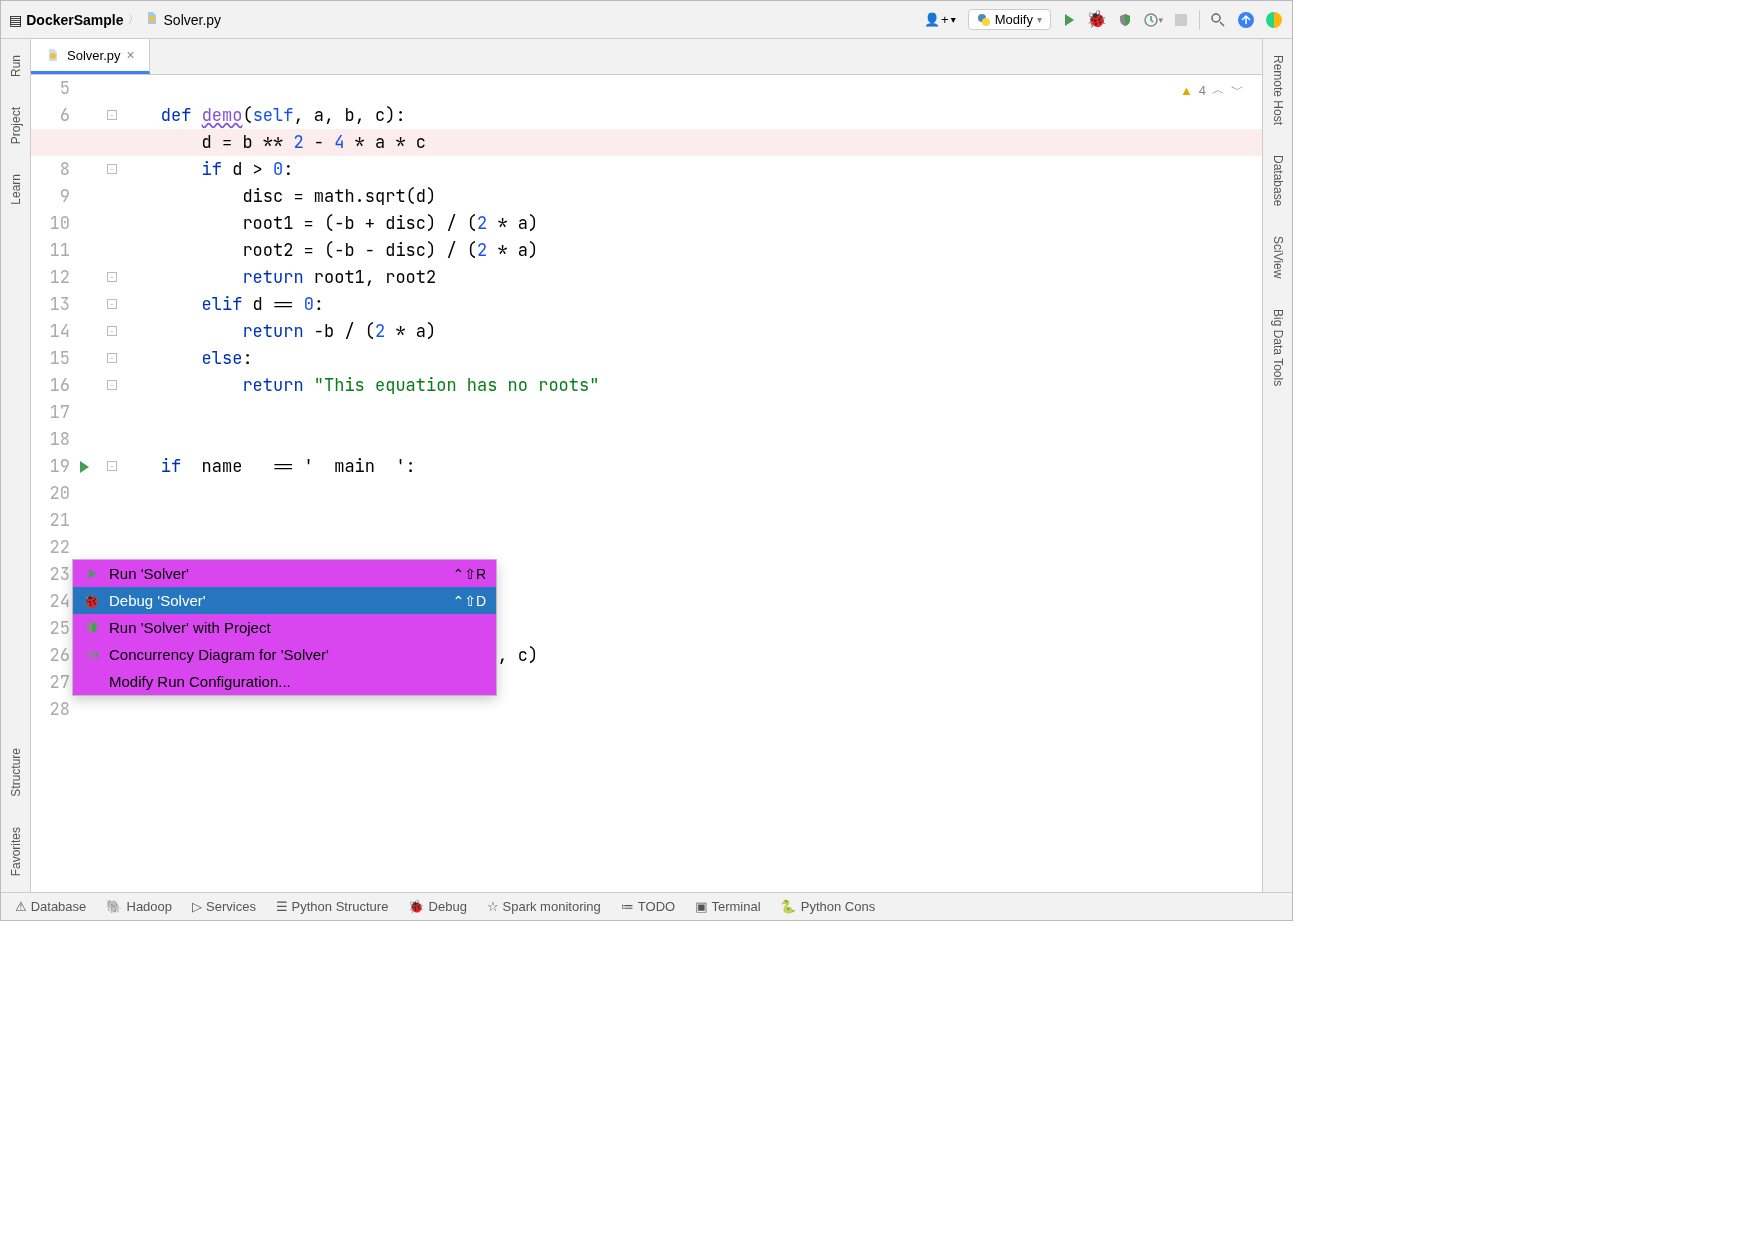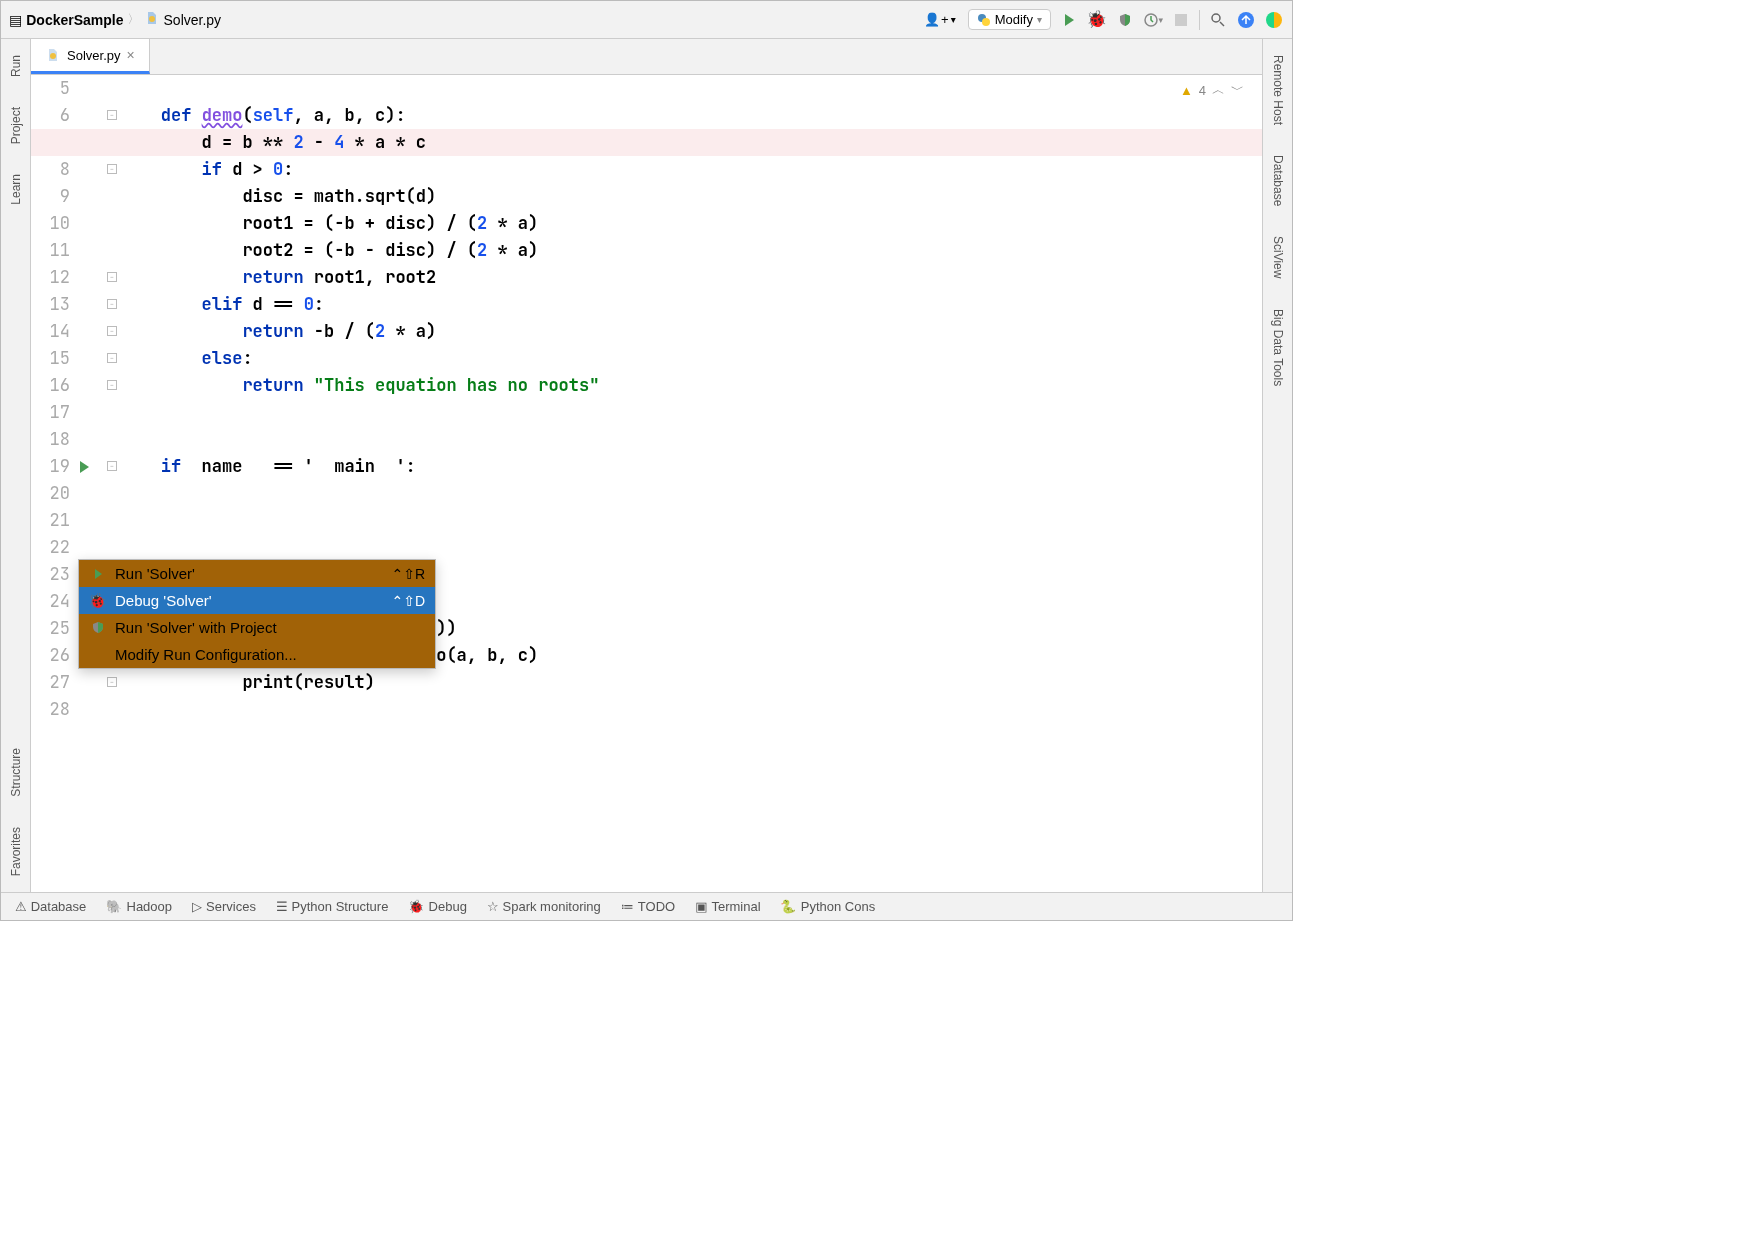--- a/index.html
+++ b/index.html
@@ -23,32 +23,32 @@
 .tabs { height: 36px; border-bottom: 1px solid #ccc; display: flex; align-items: stretch; background: #f2f2f2; }
 .tab { display: flex; align-items: center; gap: 6px; padding: 0 14px; background: #fff; border-right: 1px solid #ccc; position: relative; }
 .tab.active { border-bottom: 3px solid #3b82f6; }
 .tab .close { color: #888; font-size: 14px; }
 .editor-wrap { flex: 1; position: relative; overflow: hidden; }
 .editor-header { position: absolute; top: 6px; right: 18px; display: flex; align-items: center; gap: 6px; font-size: 13px; color: #888; z-index: 1; }
 .code-body { display: flex; height: 100%; font-family: "JetBrains Mono", Menlo, Consolas, monospace; font-size: 17px; line-height: 27px; }
 .gutter-nums { width: 45px; text-align: right; color: #aaa; padding: 0 6px; }
 .gutter-icons { width: 30px; position: relative; }
 .foldcol { width: 14px; position: relative; }
-.code { flex: 1; white-space: pre; position: relative; font-weight: bold; }
+.code { flex: 1; white-space: pre; position: relative; }
 .ln { height: 27px; }
 .bp { width: 14px; height: 14px; border-radius: 50%; background: #db5860; position: absolute; left: 6px; }
 .triicon { position: absolute; left: 4px; color: #499c54; }
 .fold { position: absolute; left: 1px; width: 10px; height: 10px; border: 1px solid #bbb; background: #fff; font-size: 9px; display: flex; align-items: center; justify-content: center; color: #bbb; }
 .fold::before { content: "−"; }
 .hl { position: absolute; left: -89px; right: 0; height: 27px; background: #fbeced; }
 .kw { color: #0033b3; }
 .slf, .num { color: #1750eb; }
 .dec { color: #8250df; text-decoration: underline; text-decoration-style: wavy; }
 .str { color: #067d17; }
-.context-menu { position: absolute; left: 47px; top: 520px; width: 358px; background: #a16207; border: 1px solid #bbb; box-shadow: 0 4px 12px rgba(0,0,0,0.2); z-index: 5; font-family: -apple-system, sans-serif; font-size: 15px; }
+.context-menu { position: absolute; left: 41px; top: 520px; width: 425px; background: #d946ef; border: 1px solid #bbb; box-shadow: 0 4px 12px rgba(0,0,0,0.2); z-index: 5; font-family: -apple-system, sans-serif; font-size: 15px; }
 .menu-item { display: flex; align-items: center; gap: 8px; padding: 4px 10px; height: 27px; }
 .menu-item.sel { background: #2675bf; color: #fff; }
 .menu-item .mlabel { flex: 1; }
 .menu-item .scut { font-size: 14px; }
 .micon { width: 18px; height: 18px; display: flex; align-items: center; justify-content: center; }
 .bottom-bar { height: 28px; border-top: 1px solid #ccc; background: #f2f2f2; display: flex; align-items: center; gap: 20px; padding: 0 14px; font-size: 13px; color: #555; }
 .bi { display: flex; align-items: center; gap: 4px; cursor: pointer; }
 .green-tri { display: inline-block; width: 0; height: 0; border-left: 9px solid #499c54; border-top: 6px solid transparent; border-bottom: 6px solid transparent; }
 .bug { color: #499c54; font-size: 17px; }
 </style>
@@ -279,20 +279,29 @@
           <div class="menu-item">
             <span class="micon">
               <svg width="14" height="14">
                 <path d="M7 1l5 2v3c0 3-2 5-5 6-3-1-5-3-5-6V3z" fill="#888"></path>
                 <path d="M7 12c3-1 5-3 5-6V3l-5-2v11z" fill="#499c54"></path>
               </svg>
             </span>
             <span class="mlabel">Run 'Solver' with Project</span>
           </div>
           <div class="menu-item">
+            <span class="micon">
+              <svg width="14" height="14">
+                <path d="M2 4h8M2 7h8M2 10h8" stroke="#888" stroke-width="1.5"></path>
+                <path d="M10 7l3 0-1.5-2M13 7l-1.5 2" stroke="#499c54" stroke-width="1.5" fill="none"></path>
+              </svg>
+            </span>
+            <span class="mlabel">Concurrency Diagram for 'Solver'</span>
+          </div>
+          <div class="menu-item">
             <span class="micon"></span>
             <span class="mlabel">Modify Run Configuration...</span>
           </div>
         </div>
     </div>
 
     <div class="right-rail">
       <div class="rail-item">Remote Host</div>
       <div class="rail-item">Database</div>
       <div class="rail-item">SciView</div>

